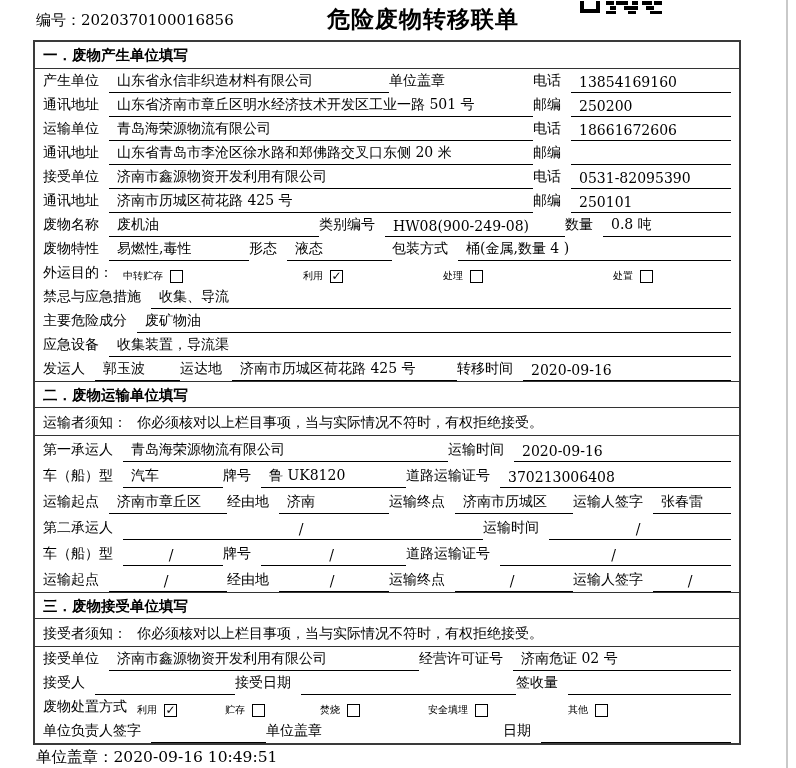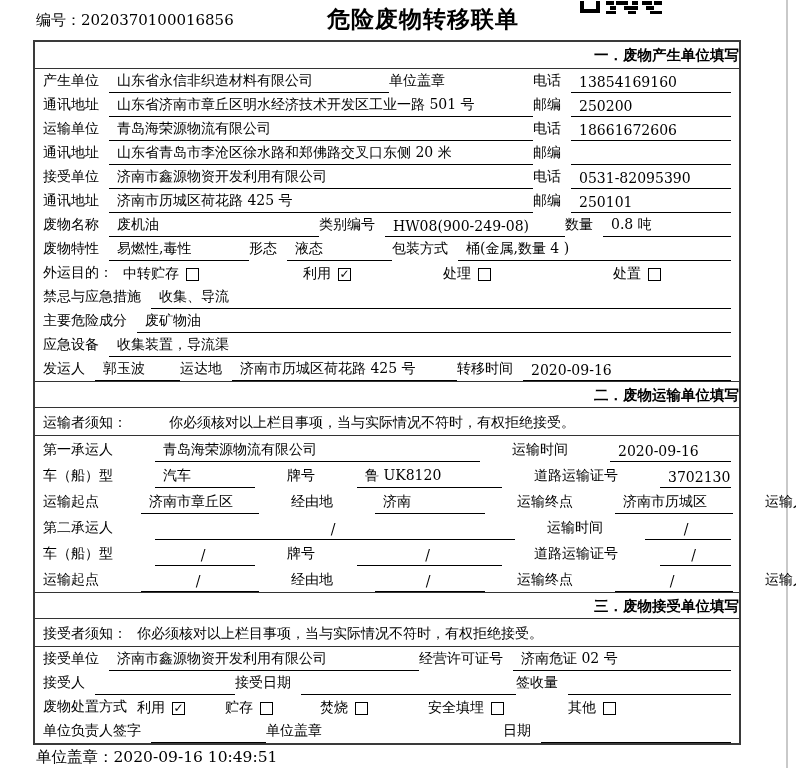--- a/index.html
+++ b/index.html
@@ -27,40 +27,39 @@
   
   .form-box {
     position: absolute; left: 33px; top: 40px; width: 708px;
     border: 2px solid #3a3a3a; background: #fff;
   }
   .sec-title {
     height: 27px; line-height: 26px; padding-left: 8px;
     font-family: "DejaVu Sans", "Liberation Sans", sans-serif;
     font-weight: 700; font-size: 14.5px;
     border-bottom: 1.5px solid #333;
-    text-align: right;
   }
   .section + .section .sec-title { border-top: 1.5px solid #333; }
   .row { display: flex; align-items: flex-end; padding: 0 8px; }
   .section-1 .row { height: 24px; }
-  .section-2 .row { height: 26px; gap: 32px; }
+  .section-2 .row { height: 26px; }
   .section-3 .row { height: 24px; }
   .row.bordered { height: 28px !important; border-bottom: 1.5px solid #333; }
   .cell { white-space: nowrap; font-size: 14px; padding-bottom: 3px; flex-shrink: 0; }
   .cell.label, .cell.text { padding-right: 10px; }
   .cell.value {
     border-bottom: 1px solid #000;
     padding-left: 8px; padding-right: 4px; padding-bottom: 2px;
     overflow: hidden; min-width: 40px;
   }
   .cell.value.center { text-align: center; padding-left: 0; }
   .cell.grow { flex: 1 1 auto; }
   .spacer { flex: 1 1 auto; }
   .cb { display: flex; align-items: center; padding-bottom: 2px; }
-  .cb-lab { font-size: 14px; }
+  .cb-lab { font-size: 10px; }
   .cb-box {
     display: inline-block; width: 13px; height: 13px; margin-left: 7px;
     border: 1.5px solid #000; line-height: 11px; text-align: center;
     font-family: "DejaVu Sans", "Liberation Sans", sans-serif;
     font-size: 12px; font-weight: 700;
   }
   
   .print-time { position: absolute; left: 36px; top: 747px; font-size: 15.5px; white-space: nowrap; }
 </style>
 </head>

